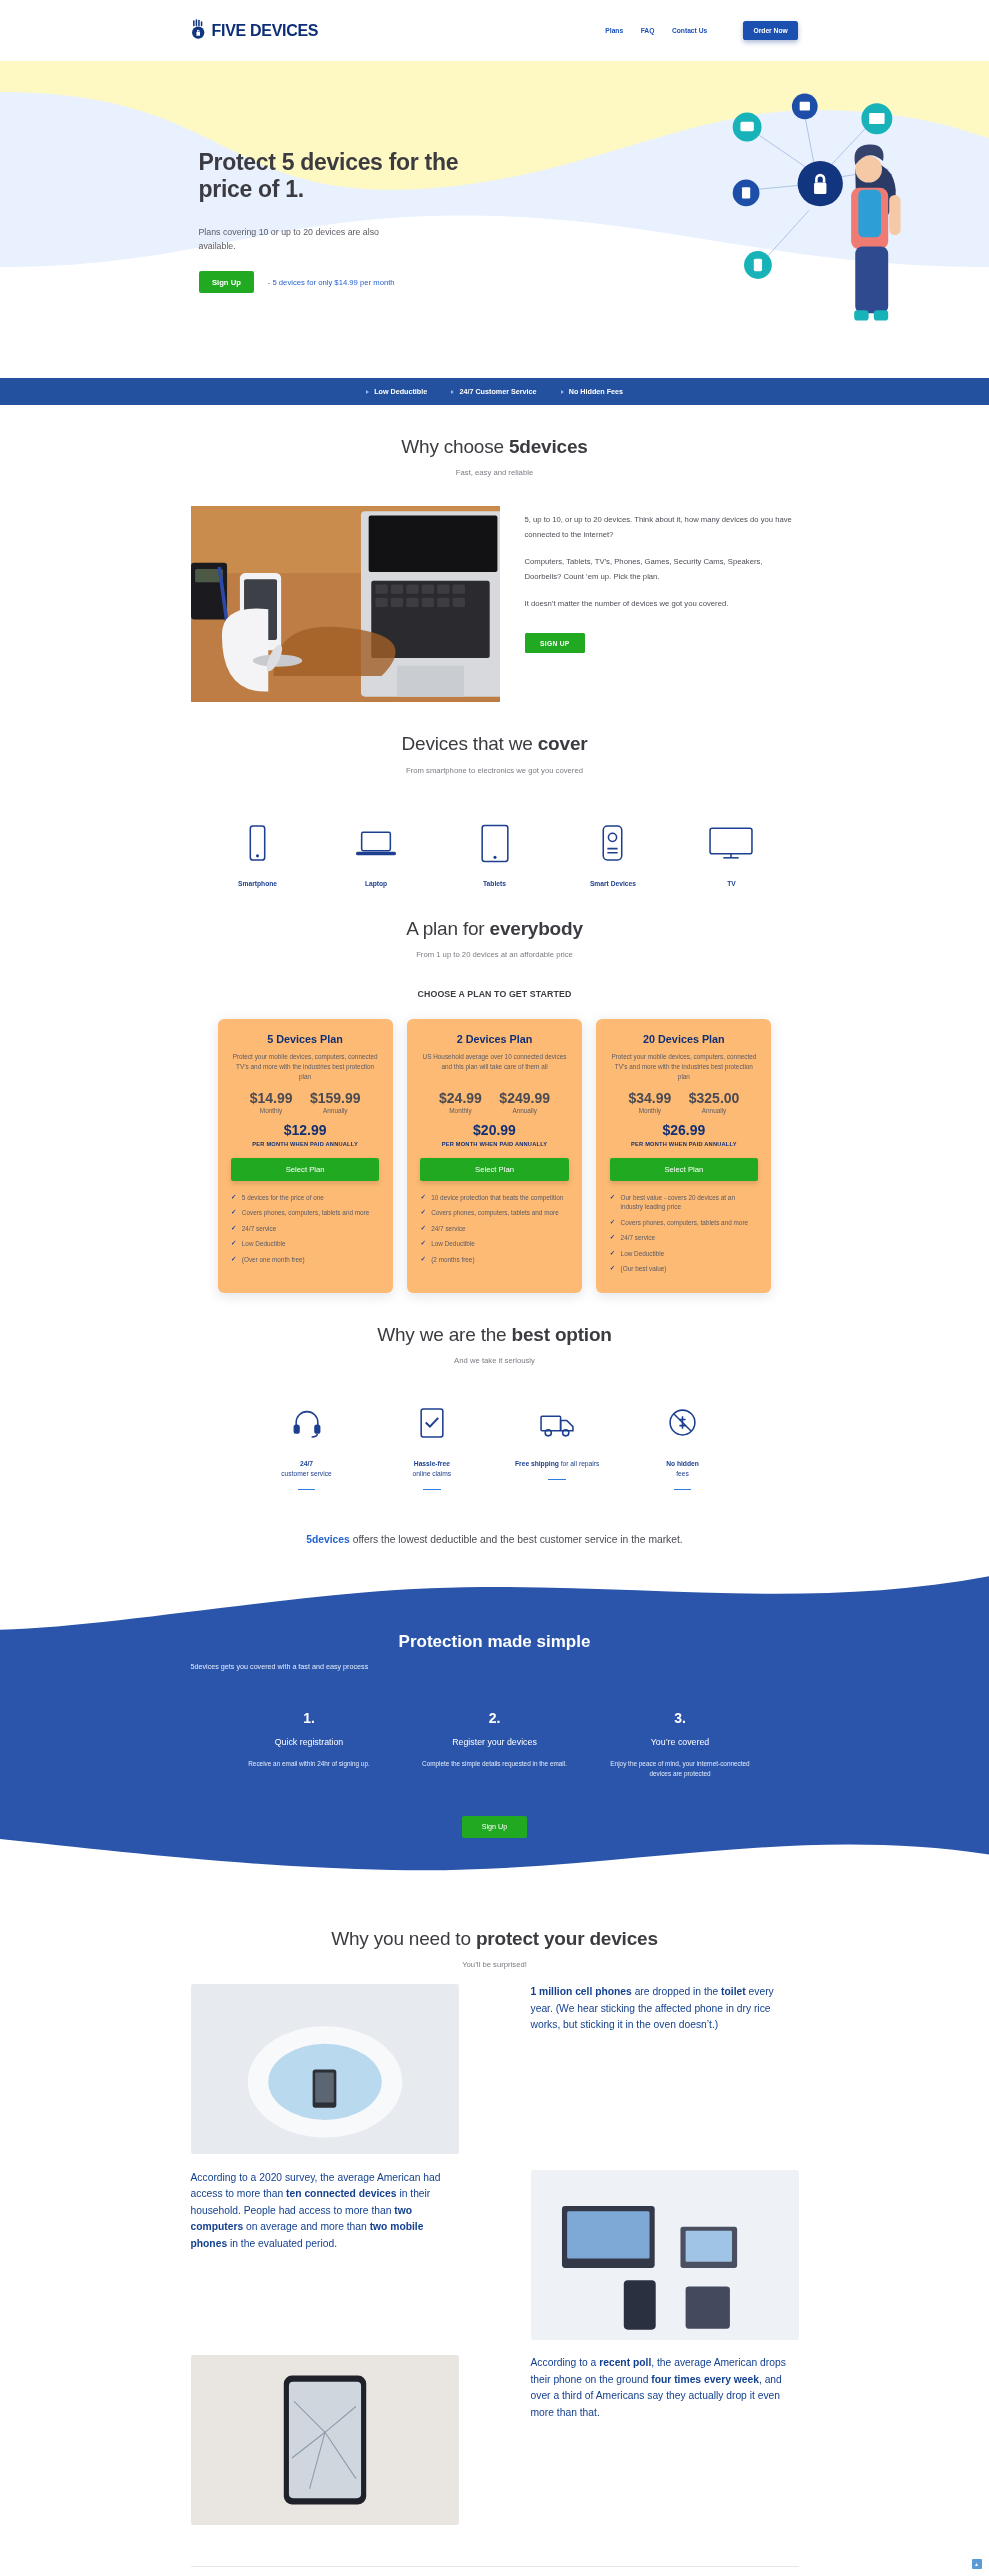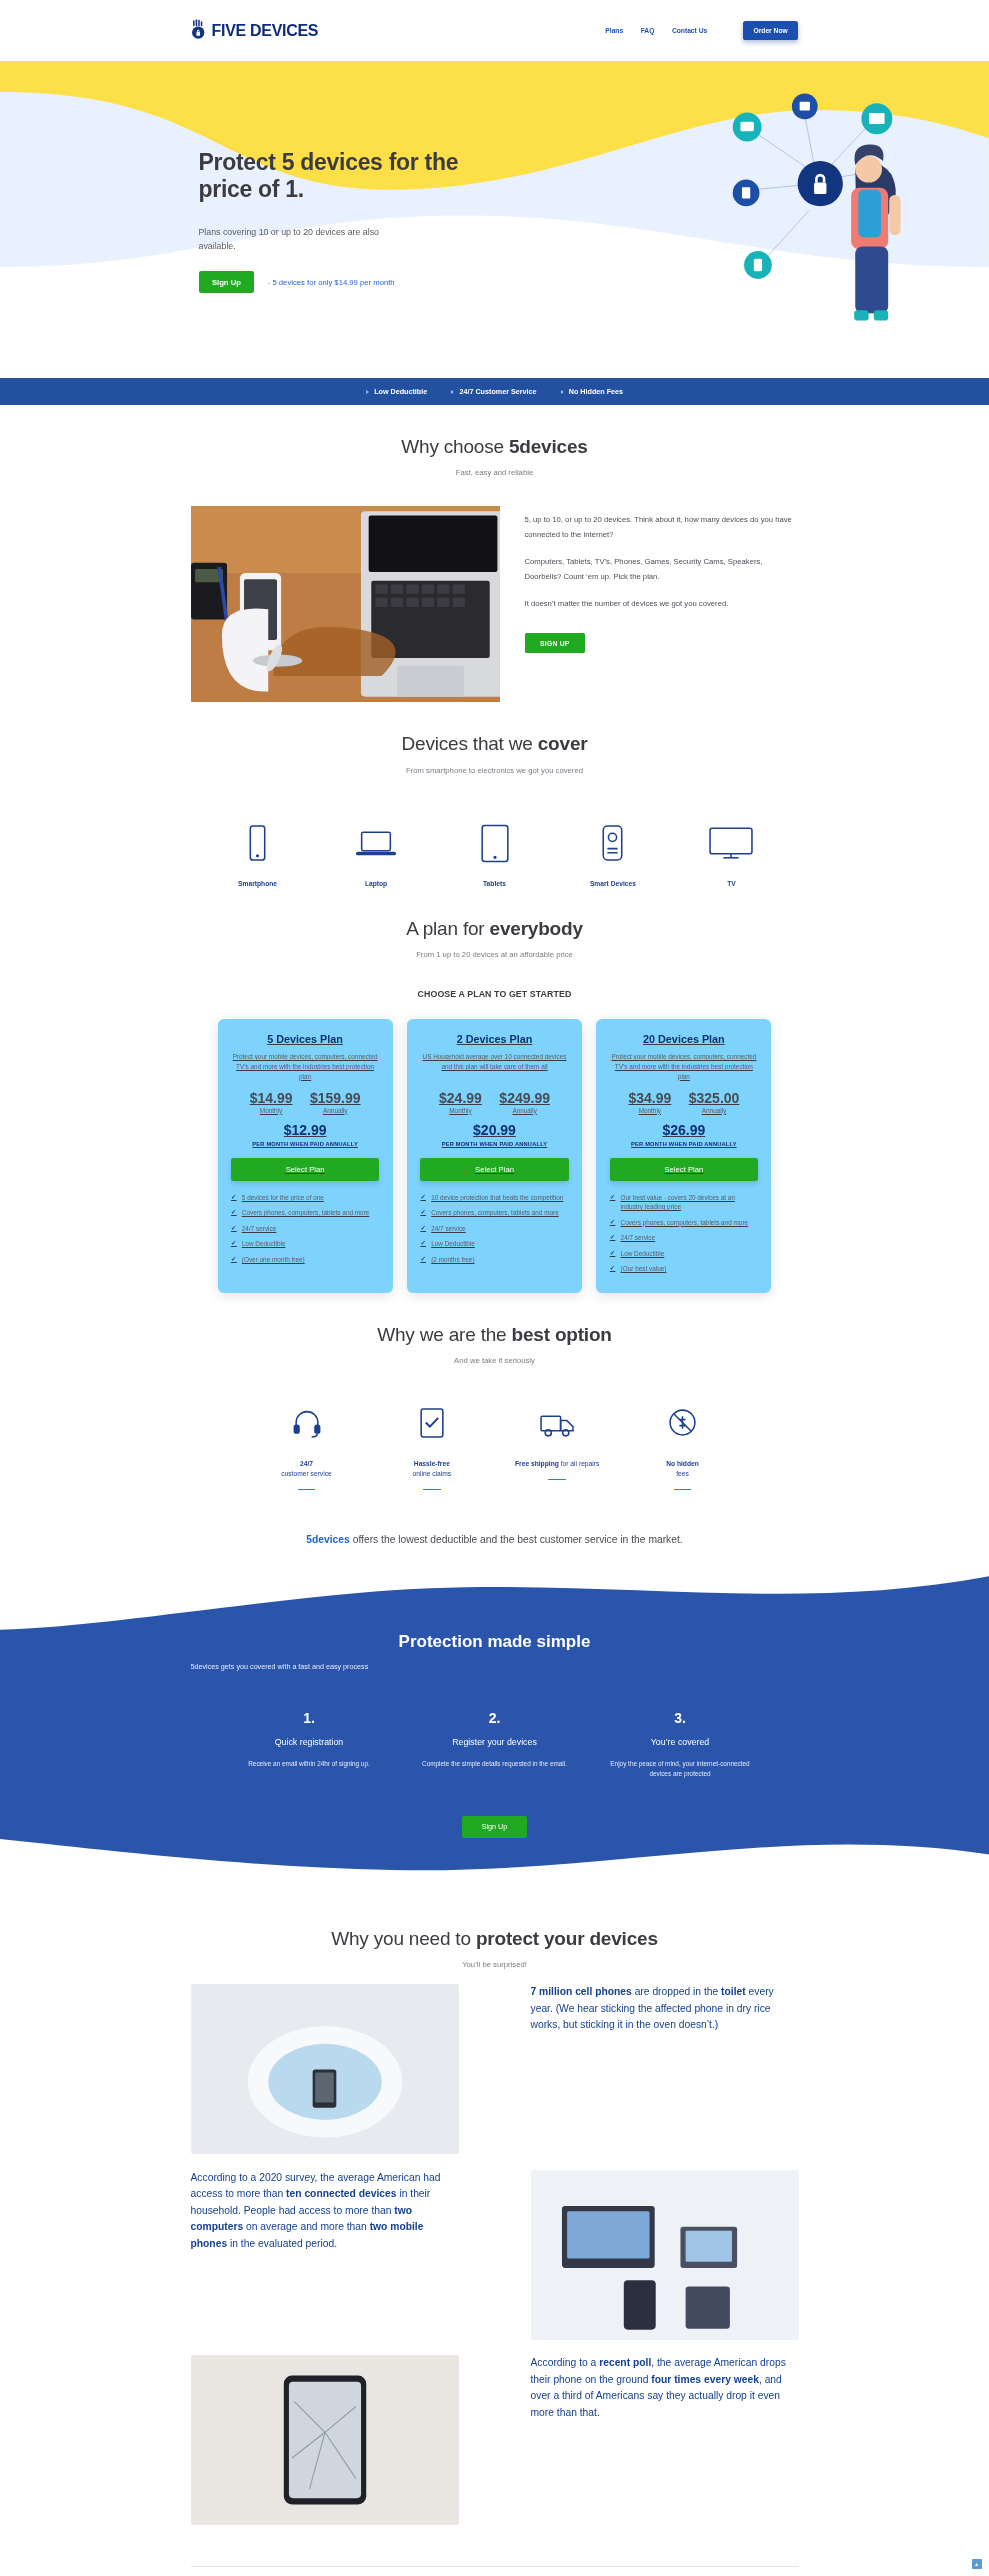--- a/index.html
+++ b/index.html
@@ -31,21 +31,21 @@
   }
   .order-btn {
     background:#1b4fb0; color:#fff; border:none; border-radius:2.6px;
     padding: 5.7px 10.3px; font-size: 6.7px; font-weight:700; cursor:pointer;
     box-shadow: 0 2.6px 5.2px rgba(20,60,140,.35);
     font-family:"Liberation Sans", sans-serif;
   }
 
   
   .hero {
-    position: relative; height: 317px; overflow: hidden; background:#fde047;padding-left:16px;
+    position: relative; height: 317px; overflow: hidden; background:#fef9c3;padding-left:16px;
   }
   .hero-wave { position:absolute; inset:0; }
   .hero-inner {
     position: relative; width: 608px; margin: 0 auto; display:flex;
     align-items: flex-start; padding-top: 88px; z-index: 3;
   }
   .hero-copy { width: 268px; }
   .hero-title {
     font-size: 23px; line-height: 1.16; font-weight: 800; color:#3b3b41;
     letter-spacing:-0.3px;
@@ -117,24 +117,23 @@
 
   
   .plans-eyebrow {
     text-align:center; margin-top: 30px; font-size: 8.8px; font-weight:800;
     color:#3b3b41; letter-spacing:0.1px;
   }
   .plan-grid {
     display:flex; justify-content:center; gap: 14.4px; margin-top: 19.6px;
   }
   .plan-card {
-    width: 175px; background:#7dd3fc; border-radius: 6.2px;
+    width: 175px; background:#fdba74; border-radius: 6.2px;
     box-shadow: 0 2.1px 11.3px rgba(30,40,80,.13); padding: 14.4px 13.4px 13.4px;
     text-align:center;
-    text-decoration:underline;
   }
   .plan-name { font-size: 10.8px; font-weight:800; color:#112f74; }
   .plan-desc {
     margin-top: 7.2px; font-size: 6.4px; line-height:1.5; color:#5b5b66;
     min-height: 30px;
   }
   .price-row { display:flex; justify-content:center; gap: 17.5px; margin-top: 7.2px; }
   .price-col { }
   .price-big { font-size: 14px; font-weight:800; color:#4a4a52; }
   .price-lbl { font-size: 6.4px; color:#5b5b66; margin-top:1px; }
@@ -658,21 +657,21 @@
     <div class="stat-img">
       <svg width="268" height="170" viewBox="0 0 520 330">
         <rect width="520" height="330" fill="#e7ebf0"></rect>
         <ellipse cx="260" cy="190" rx="150" ry="108" fill="#f7f9fb"></ellipse>
         <ellipse cx="260" cy="190" rx="110" ry="74" fill="#b9d9ef"></ellipse>
         <rect x="236" y="166" width="46" height="74" rx="5" fill="#2c2f36"></rect>
         <rect x="241" y="172" width="36" height="58" rx="2" fill="#5c6673"></rect>
       </svg>
     </div>
     <div class="stat-text gap-l">
-      <b>7 million cell phones</b><span> are dropped in the </span><b>toilet</b><span> every year. (We hear sticking the affected phone in dry rice works, but sticking it in the oven doesn’t.)</span>
+      <b>1 million cell phones</b><span> are dropped in the </span><b>toilet</b><span> every year. (We hear sticking the affected phone in dry rice works, but sticking it in the oven doesn’t.)</span>
     </div>
   </div>
 
   <div class="stat-block">
     <div class="stat-text">
       <span>According to a 2020 survey, the average American had access to more than </span><b>ten connected devices</b><span> in their household. People had access to more than </span><b>two computers</b><span> on average and more than </span><b>two mobile phones</b><span> in the evaluated period.</span>
     </div>
     <div class="stat-img gap-l">
       <svg width="268" height="170" viewBox="0 0 520 330">
         <rect width="520" height="330" fill="#eef1f5"></rect>

